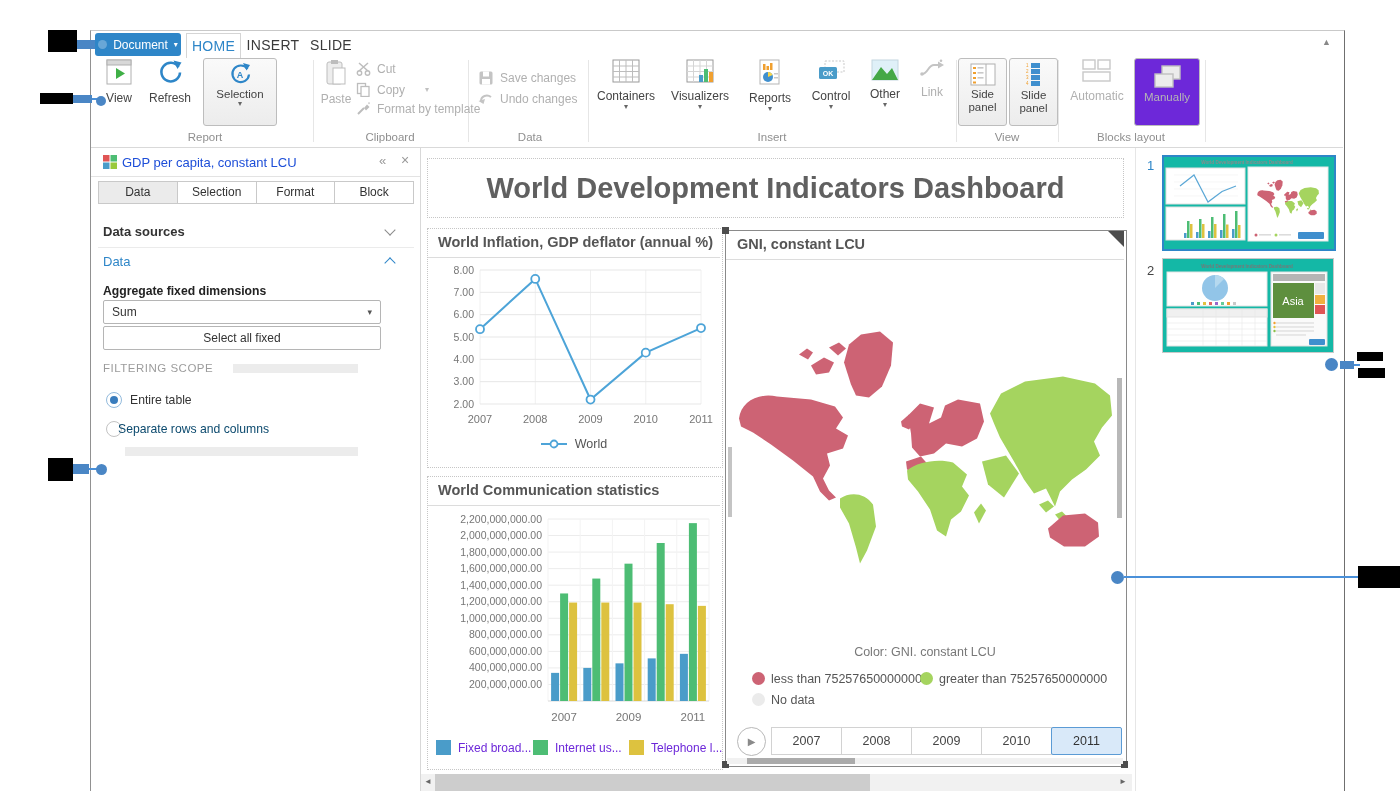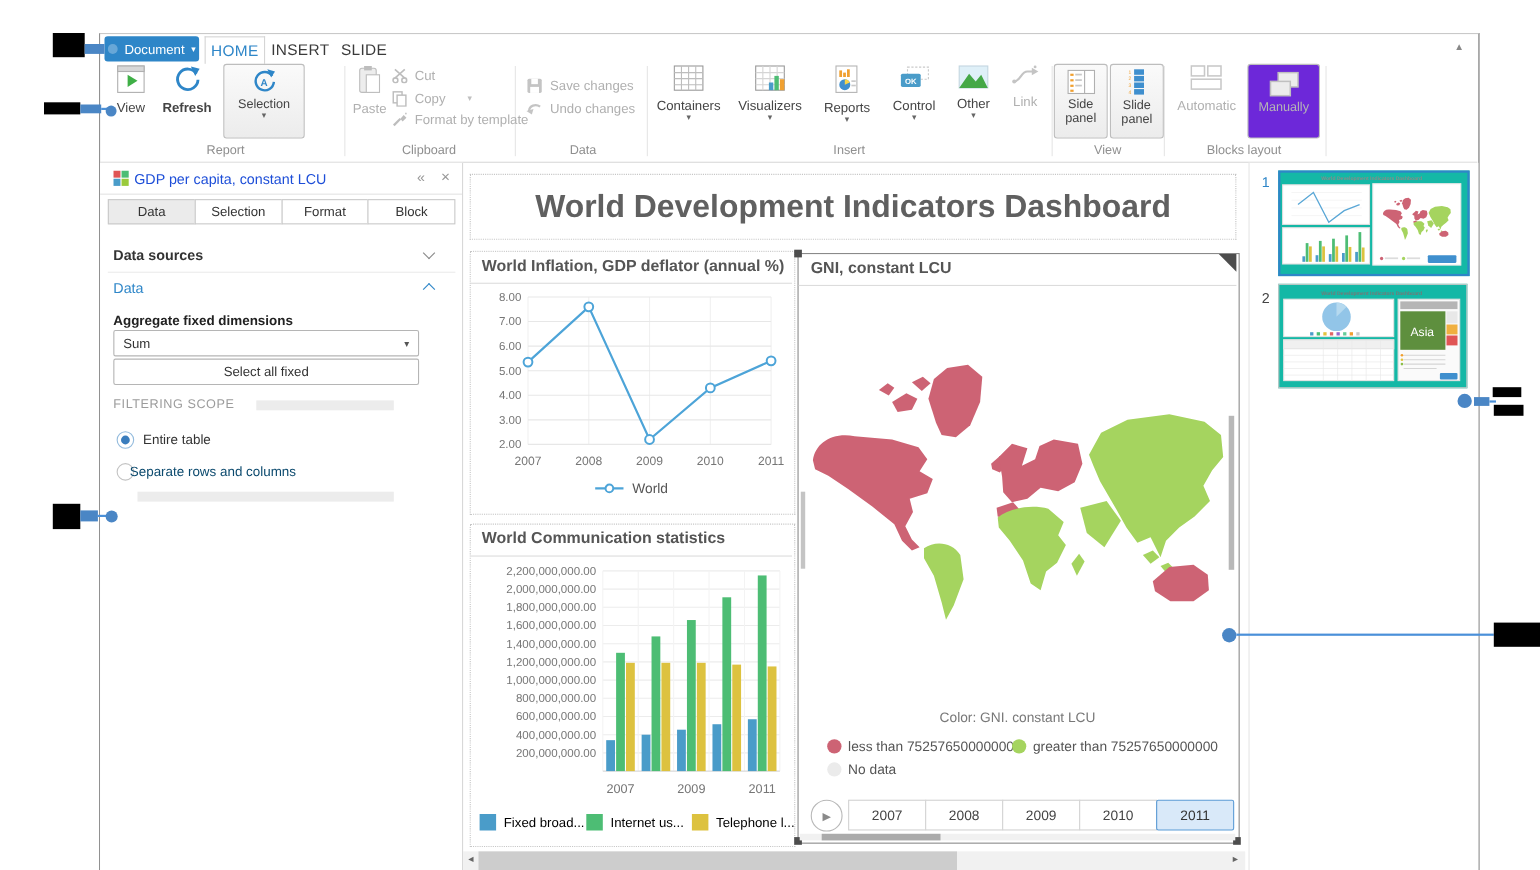--- a/index.html
+++ b/index.html
@@ -50,21 +50,21 @@
   .handle{position:absolute;width:7px;height:7px;background:#4d4d4d;}
   .tr-tri{position:absolute;width:0;height:0;border-top:16px solid #4d4d4d;border-left:16px solid transparent;}
   .mr{fill:var(--map-red);} .mg{fill:var(--map-green);}
   .ldot{position:absolute;width:13px;height:13px;border-radius:50%;}
   .yearrow{position:absolute;left:772px;top:727px;width:350px;height:28px;display:flex;}
   .year{flex:1;border:1px solid #d2d2d2;margin-left:-1px;background:#fff;text-align:center;line-height:26px;font-size:12.5px;color:#444;}
   .year.sel{background:var(--year-selected-bg);border:1px solid var(--year-selected-border);border-radius:2px;color:#333;z-index:2;}
   .play{position:absolute;left:737px;top:727px;width:27px;height:27px;border:1px solid #b8b8b8;border-radius:50%;
     display:flex;align-items:center;justify-content:center;color:#8a8a8a;font-size:10px;background:#fff;}
   
-  .leg-item{position:absolute;display:flex;align-items:center;gap:7px;font-size:12px;color:#000000;}
+  .leg-item{position:absolute;display:flex;align-items:center;gap:7px;font-size:12px;color:#6d28d9;}
   .leg-sq{width:15px;height:15px;}
   
   .rpanel{position:absolute;left:1135px;top:148px;width:208px;height:643px;background:#fff;border-left:1px solid #e6e6e6;}
   .thumb{position:absolute;background:#14b8a6;}
   
   .sbar{position:absolute;background:#f1f1f1;}
   .sthumb{position:absolute;background:#cdcdcd;}
   
   .redact{position:absolute;background:#000;}
   .ann-blue{position:absolute;background:#4a86c5;}
@@ -98,21 +98,21 @@
   <div class="ribbon-bottom"></div>
 
   <div class="big-btn" style="left:96px;width:46px;">
     <svg width="26" height="26">
         <rect x="1" y="1" width="24" height="24" fill="#fff" stroke="#b0b0b0"></rect>
         <rect x="1" y="1" width="24" height="5" fill="#d8d8d8" stroke="#b0b0b0"></rect>
         <path d="M10,9 L19,14.5 L10,20 Z" fill="#3faf46"></path>
       </svg>
     <div class="lbl">View</div>
   </div>
-  <div class="big-btn" style="left:144px;width:52px;font-weight:bold;">
+  <div class="big-btn" style="left:144px;width:52px;">
     <svg width="26" height="26">
         <path d="M21.5,8 A9.3,9.3 0 1 0 23,13.5" fill="none" stroke="var(--accent)" stroke-width="2.6"></path>
         <polygon points="16.5,1.5 24.5,3.5 20.5,10" fill="var(--accent)"></polygon>
       </svg>
     <div class="lbl">Refresh</div>
   </div>
   <div class="tool-toggle" style="left:203px;width:72px;">
     <svg width="24" height="24" style="margin-top:3px;">
         <path d="M19.5,7 A8.3,8.3 0 1 0 21,12.5" fill="none" stroke="var(--accent)" stroke-width="2.2"></path>
         <polygon points="15,1 22,3 18.5,8.5" fill="var(--accent)"></polygon>

